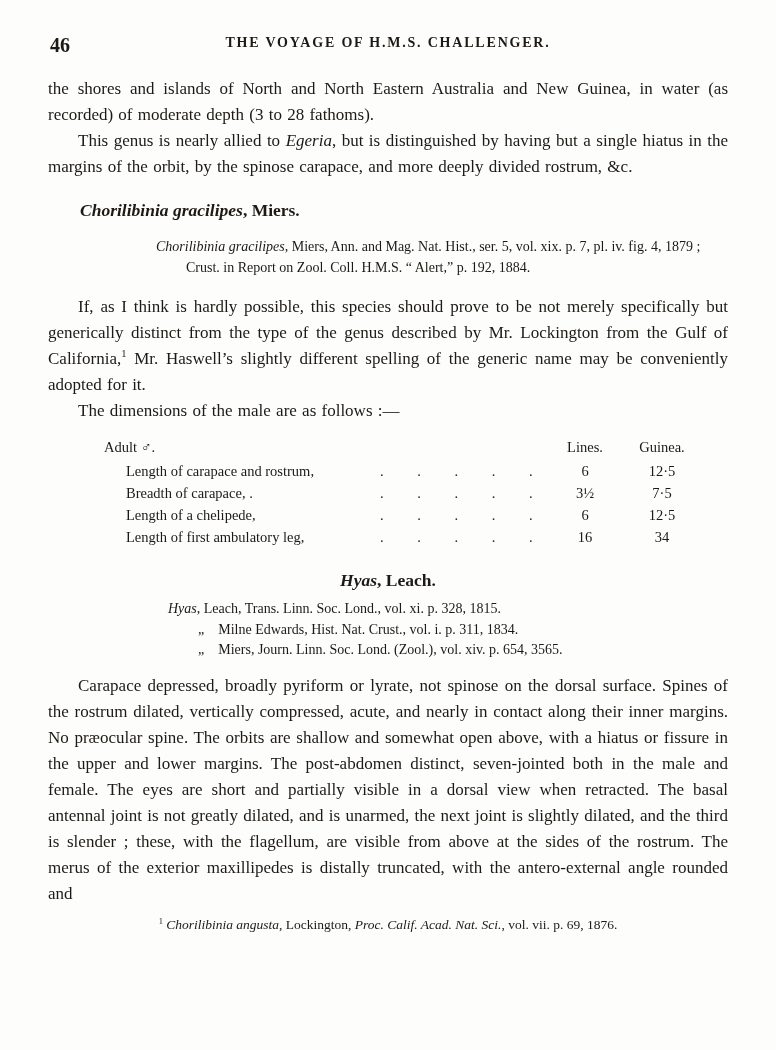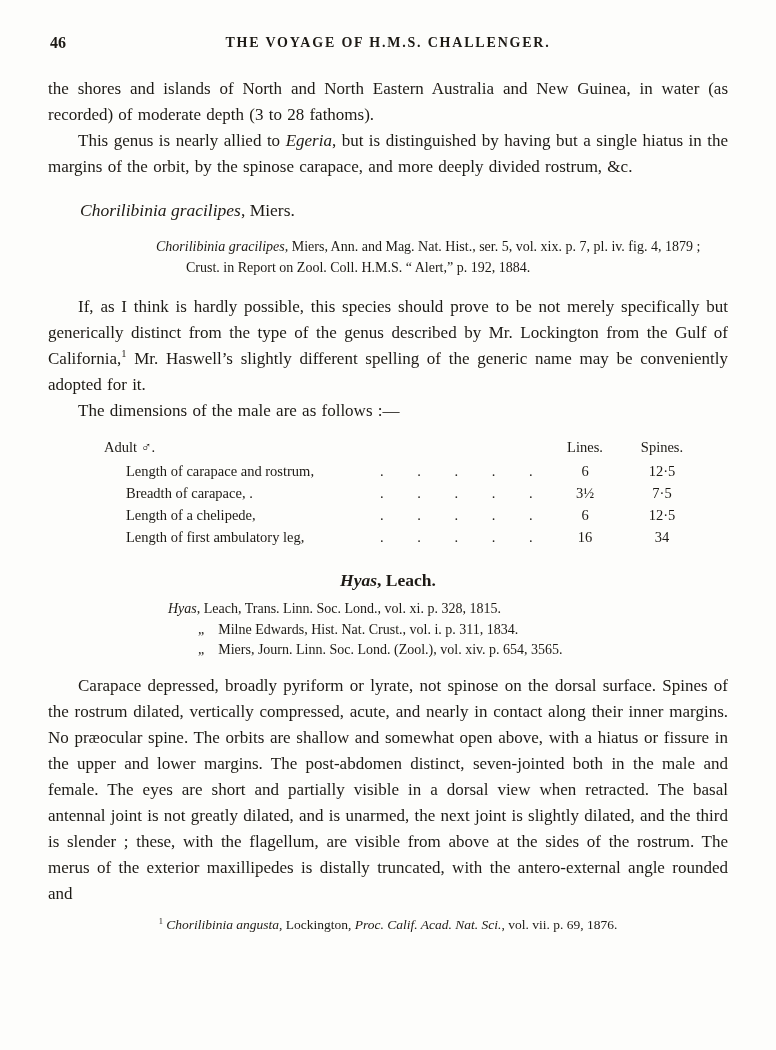--- a/index.html
+++ b/index.html
@@ -9,36 +9,36 @@
     min-height: 1050px;
     background: #fdfdfb;
     color: #1d1a15;
     font-family: "Liberation Serif", "DejaVu Serif", serif;
     padding: 34px 48px 14px 48px;
   }
   
   .running-head { position: relative; height: 22px; margin-bottom: 20px; }
   .page-number {
     position: absolute; left: 2px; top: 0;
-    font-size: 16px; font-weight: 700;
+    font-size: 20px; font-weight: 700;
   }
   .running-title {
     text-align: center; font-size: 14px; font-weight: 700;
     letter-spacing: 1.8px; padding-top: 1px;
   }
   
   .body-para {
     font-size: 17px; line-height: 26px; text-align: justify;
     margin: 0; text-indent: 30px; word-spacing: 1px;
   }
   .body-para.no-indent { text-indent: 0; }
   sup { font-size: 0.62em; line-height: 0; vertical-align: super; }
   
   .species-heading {
-    font-size: 17.5px; font-weight: 400; margin: 20px 0 10px 0;
+    font-size: 17.5px; font-weight: 700; margin: 20px 0 10px 0;
     padding-left: 32px;
   }
   .center-heading {
     font-size: 17.5px; font-weight: 700; text-align: center;
     margin: 22px 0 8px 0;
   }
   
   .citation-block { margin: 0 0 12px 0; }
   .citation {
     font-size: 14px; line-height: 20.5px; margin: 16px;
@@ -94,21 +94,21 @@
     </div>
 
     <p class="body-para"><span>If, as I think is hardly possible, this species should prove to be not merely specifically but generically distinct from the type of the genus described by Mr. Lockington from the Gulf of California,</span><sup>1</sup><span> Mr. Haswell’s slightly different spelling of the generic name may be conveniently adopted for it.</span></p>
     <p class="body-para"><span>The dimensions of the male are as follows :—</span></p>
 
     <div class="dim-table">
       <div class="dim-head">
         <span class="dim-subject">Adult ♂.</span>
         <span class="dim-spacer"></span>
         <span class="dim-lines">Lines.</span>
-        <span class="dim-millims">Spines.</span>
+        <span class="dim-millims">Guinea.</span>
       </div>
       <div class="dim-row">
         <span class="dim-label">Length of carapace and rostrum,</span>
         <span class="dim-dots">. . . . . .</span>
         <span class="dim-lines">6</span>
         <span class="dim-millims">12·5</span>
       </div>
       <div class="dim-row">
         <span class="dim-label">Breadth of carapace, .</span>
         <span class="dim-dots">. . . . .</span>

